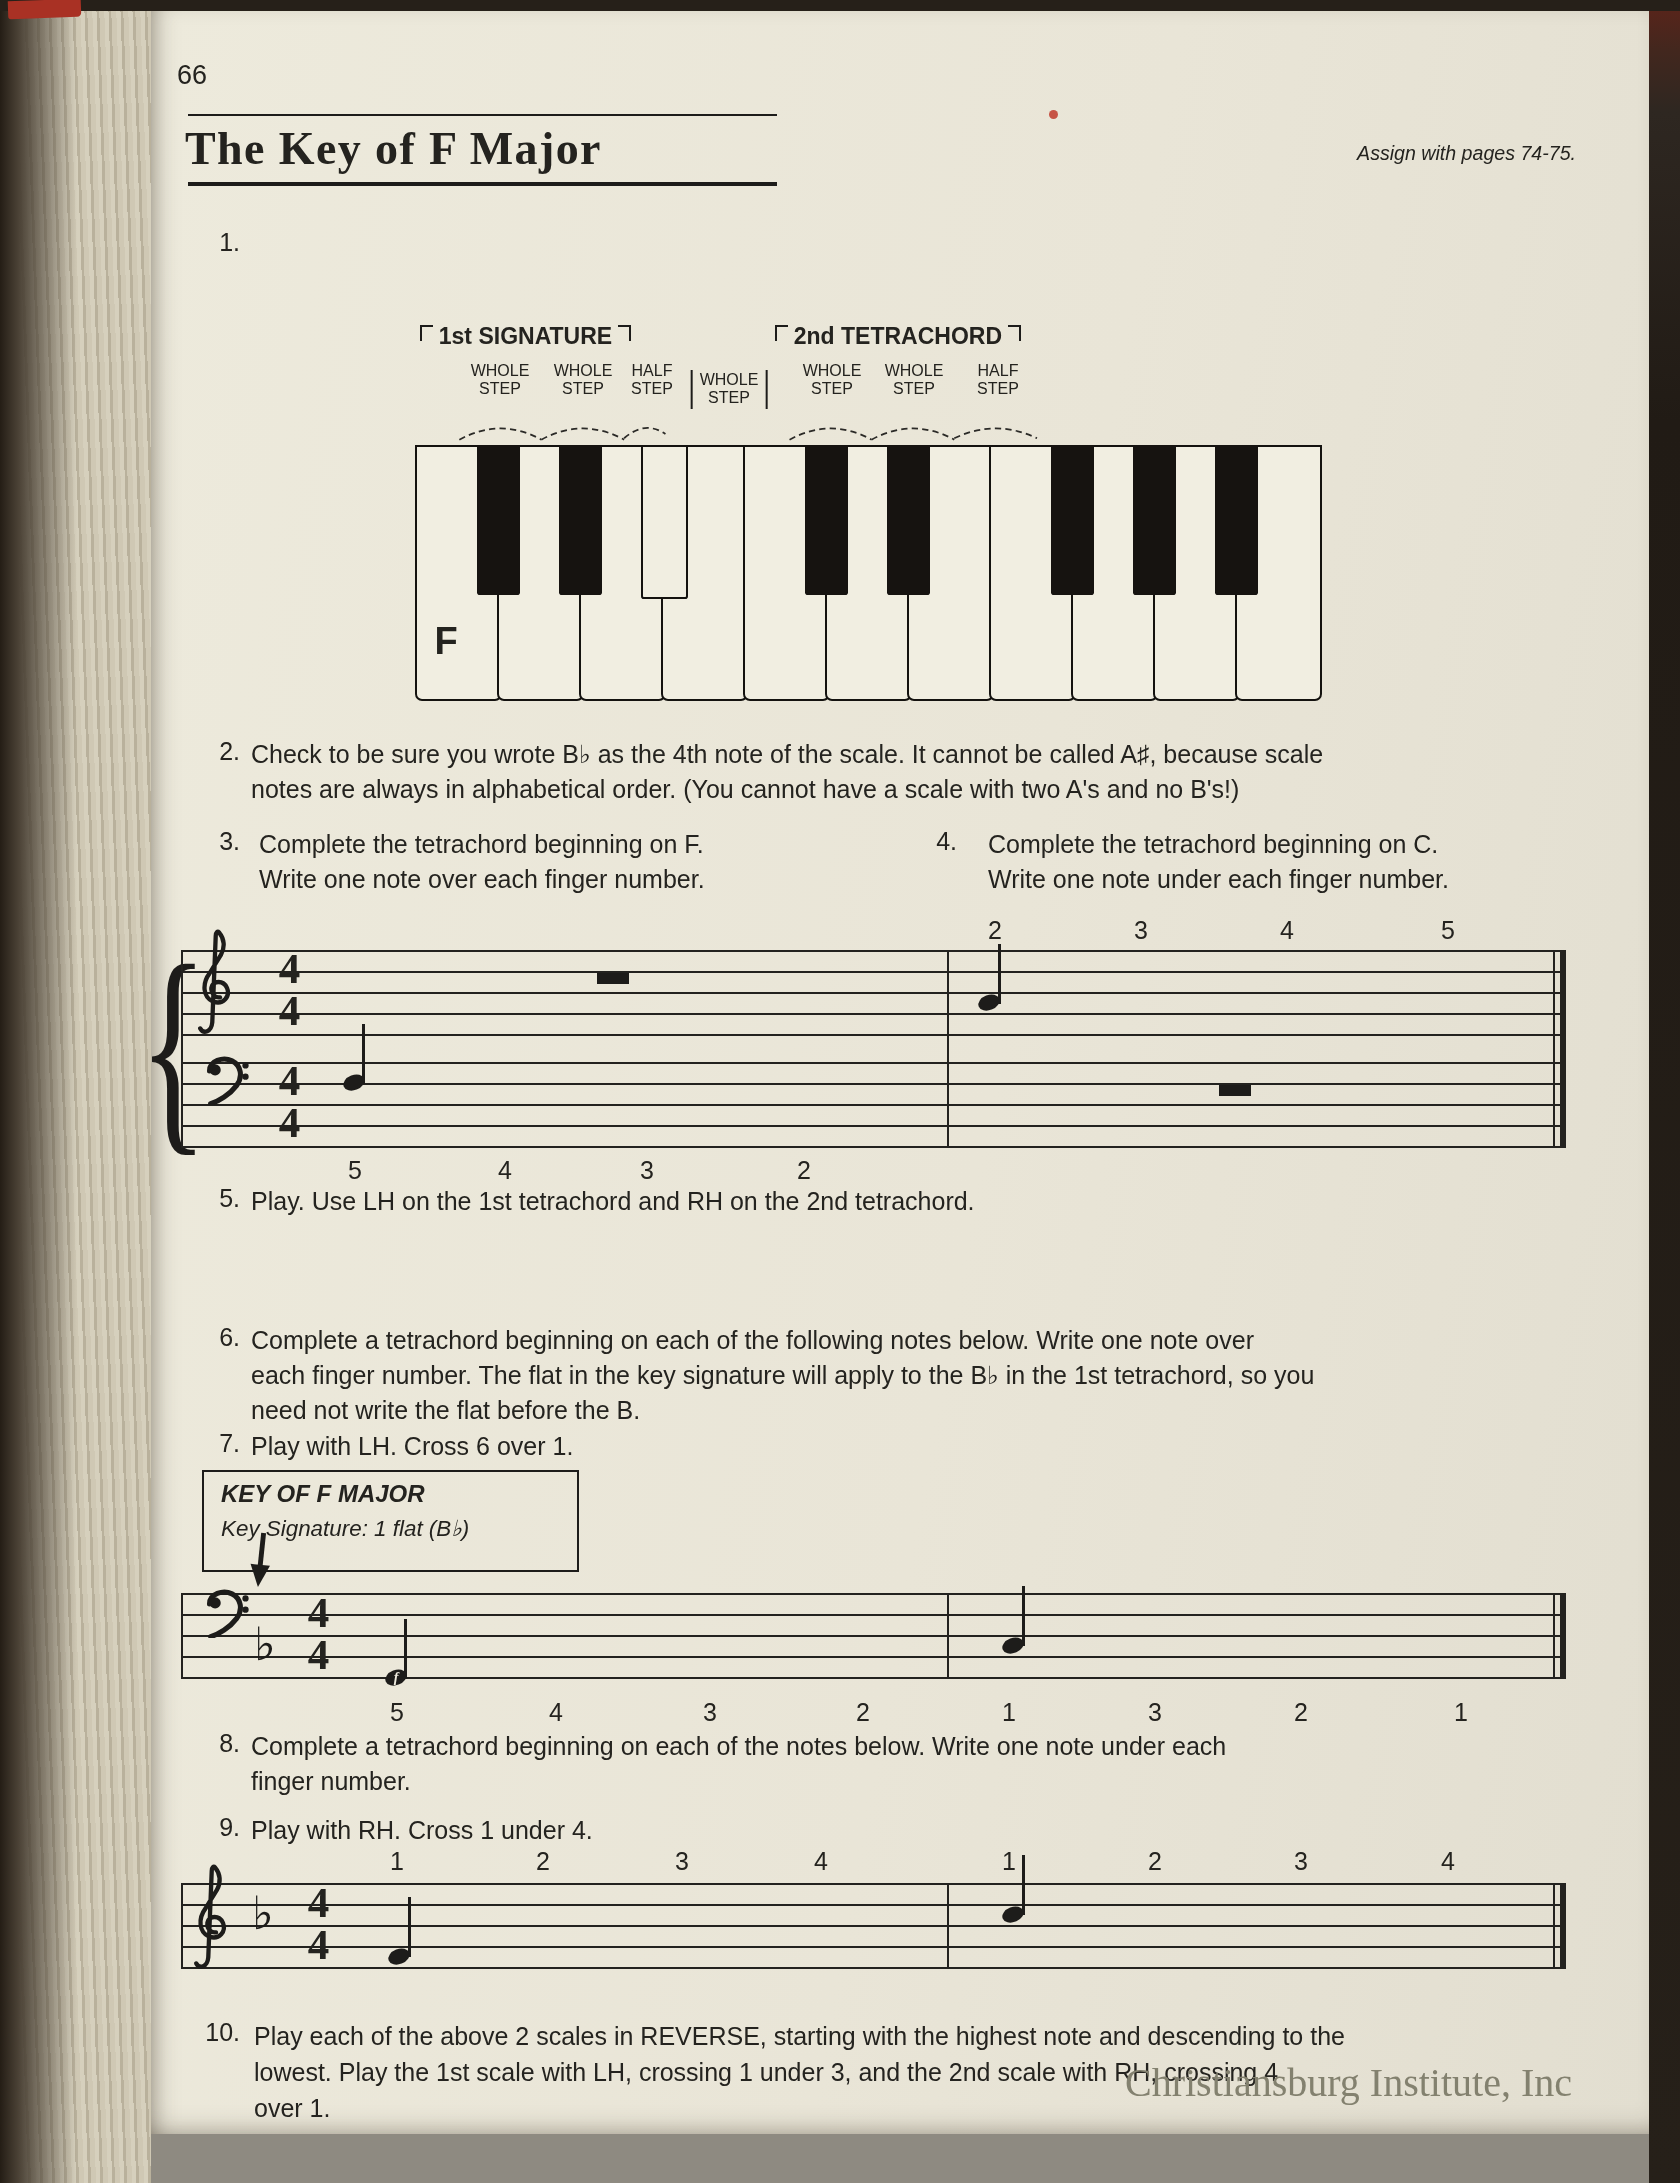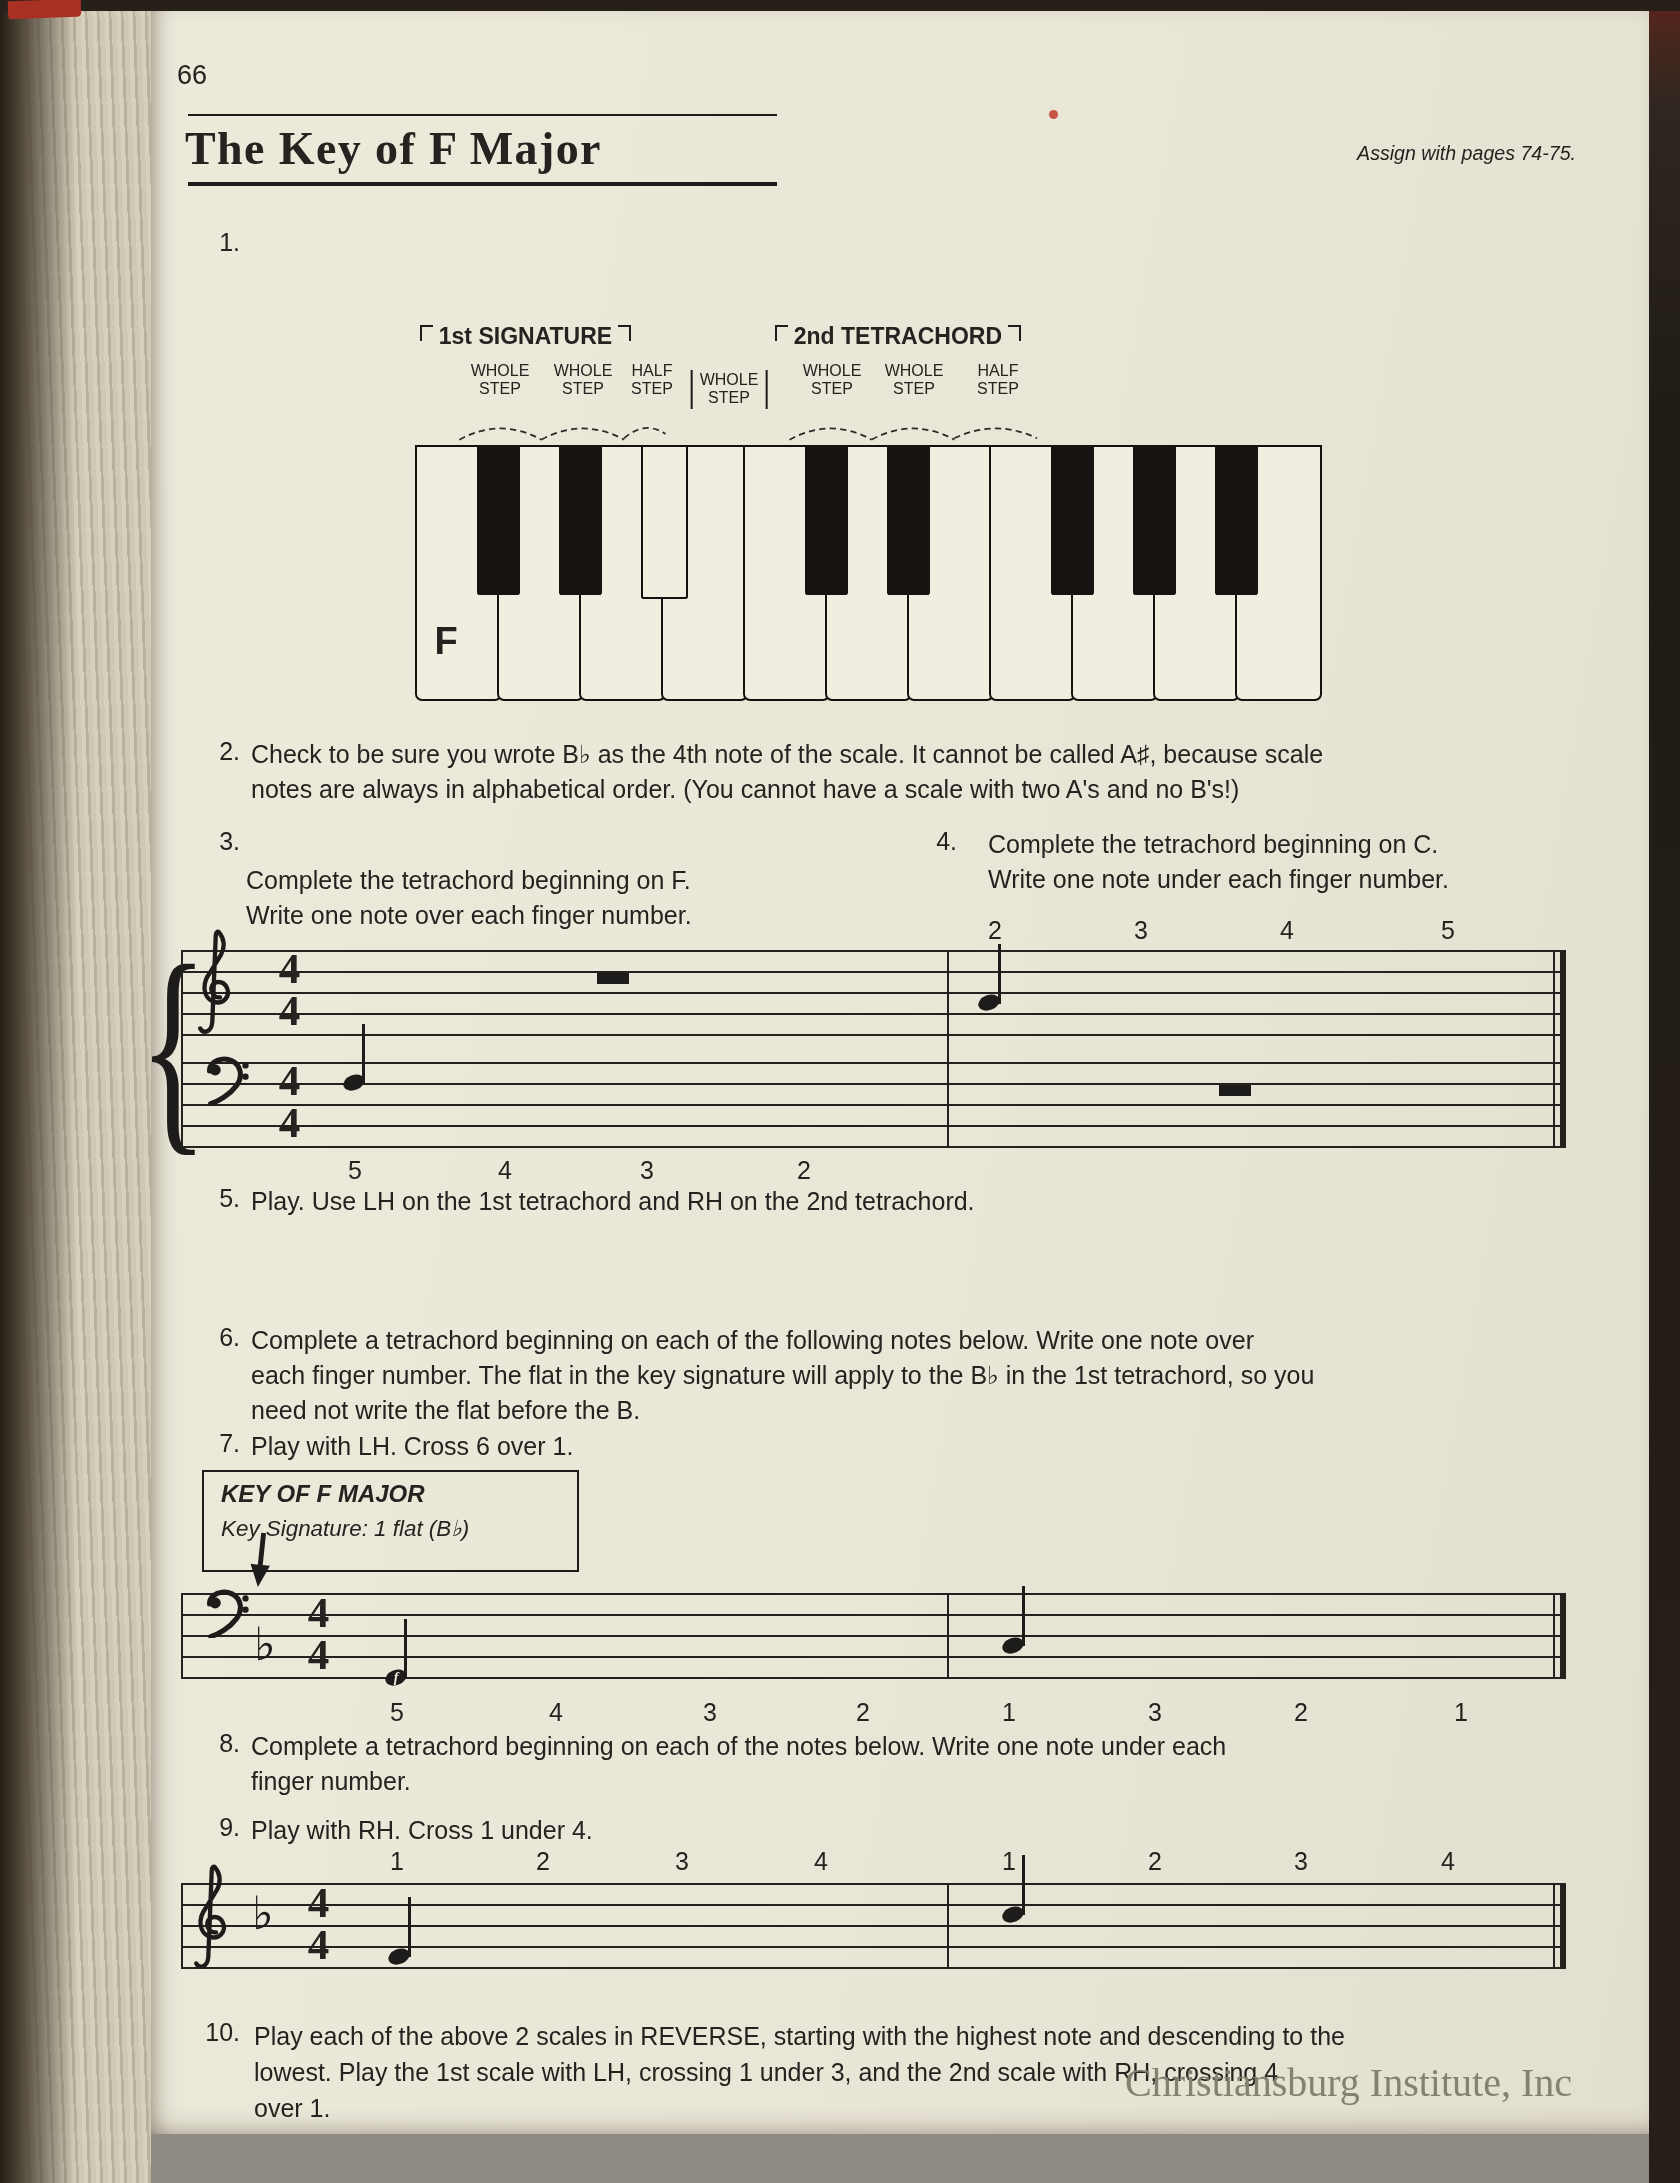--- a/index.html
+++ b/index.html
@@ -145,21 +145,21 @@
     <div class="bkey" style="left:718px;"></div>
     <div class="bkey" style="left:800px;"></div>
     <div class="fkey-label" style="left:19.6px;top:175px;">F</div>
   </div>
 
   <div class="num" style="left:184px;top:737px;">2.</div>
   <div class="abs body-text" style="left:251px;top:737px;width:1331px;">Check to be sure you wrote B♭ as the 4th note of the scale.  It cannot be called A♯, because scale
 notes are always in alphabetical order.  (You cannot have a scale with two A's and no B's!)</div>
 
   <div class="num" style="left:184px;top:827px;">3.</div>
-  <div class="abs body-text" style="left:246px;top:827px;width:561px;margin-top:36px;">Complete the tetrachord beginning on F.
+  <div class="abs body-text" style="left:259px;top:827px;width:561px;">Complete the tetrachord beginning on F.
 Write one note over each finger number.</div>
   <div class="num" style="left:911px;top:827px;width:46px;">4.</div>
   <div class="abs body-text" style="left:988px;top:827px;width:596px;">Complete the tetrachord beginning on C.
 Write one note under each finger number.</div>
 
   <div class="brace">{</div>
   <div class="bar" style="left:181px;top:950px;height:198px;"></div>
 
   <div class="sline" style="top:950px;"></div>
   <div class="sline" style="top:971px;"></div>

